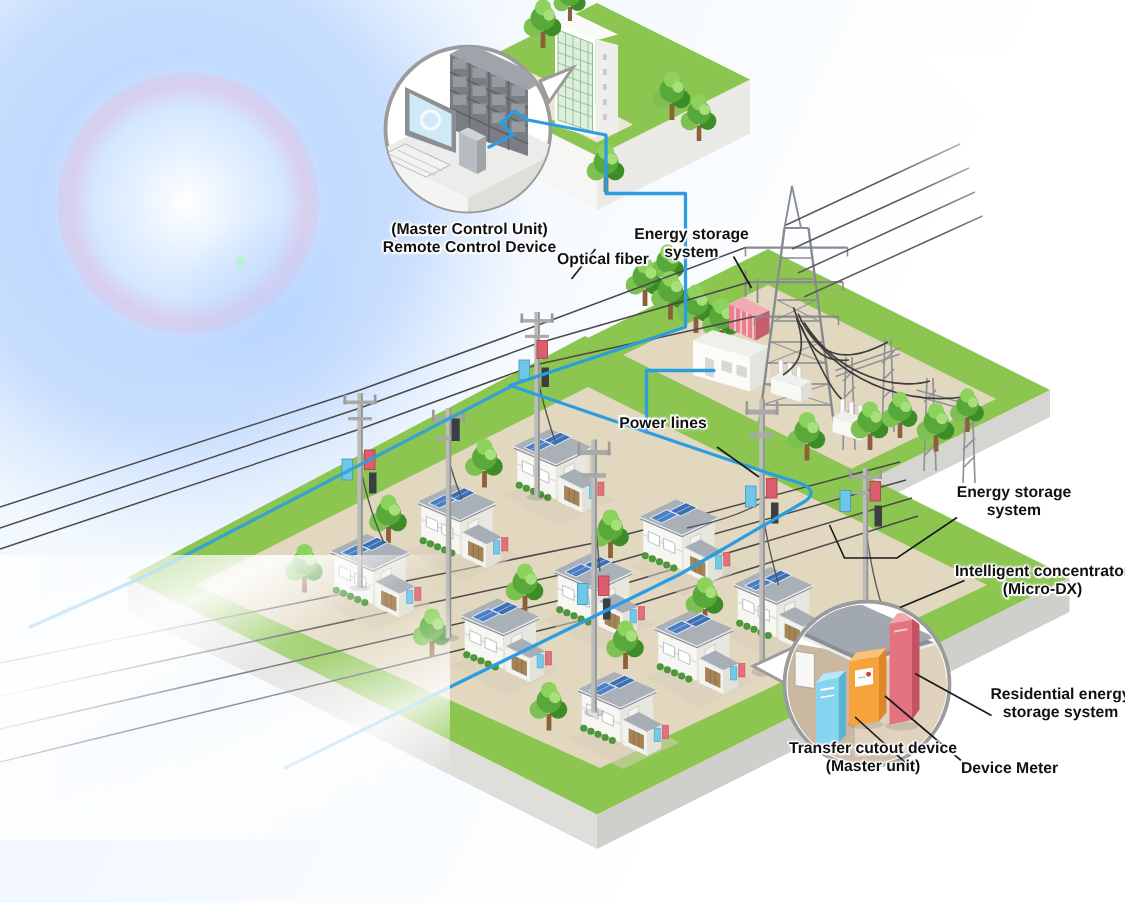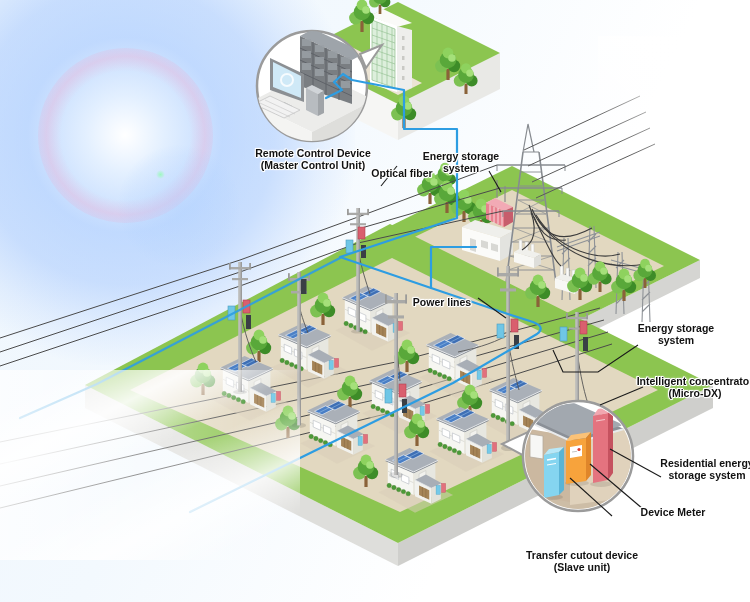--- a/index.html
+++ b/index.html
@@ -429,45 +429,45 @@
       <path d="M612,516 L570,478"></path>
     </g>
   </svg>
 
   <div class="flare-sec"></div>
   <div class="flare-dot"></div>
   <div class="streaks"></div>
   <div class="wirefade"></div>
 
   <div class="lbl" style="left:203px;top:147px;width:220px;">
+    <span>(Master Control Unit)</span>
     <span>Remote Control Device</span>
-    <span>(Master Control Unit)</span>
   </div>
   <div class="lbl" style="left:352px;top:167px;width:100px;">
     <span>Optical fiber</span>
   </div>
   <div class="lbl" style="left:411px;top:150px;width:100px;">
     <span>Energy storage</span>
     <span>system</span>
   </div>
-  <div class="lbl" style="left:397px;top:296px;width:90px;">
+  <div class="lbl" style="left:397px;top:276px;width:90px;">
     <span>Power lines</span>
   </div>
   <div class="lbl" style="left:626px;top:322px;width:100px;">
     <span>Energy storage</span>
     <span>system</span>
   </div>
   <div class="lbl" style="left:620px;top:375px;width:150px;">
     <span>Intelligent concentrator</span>
     <span>(Micro-DX)</span>
   </div>
   <div class="lbl" style="left:632px;top:457px;width:150px;">
     <span>Residential energy</span>
     <span>storage system</span>
   </div>
   <div class="lbl" style="left:628px;top:506px;width:90px;">
     <span>Device Meter</span>
   </div>
-  <div class="lbl" style="left:507px;top:549px;width:150px;">
+  <div class="lbl" style="left:507px;top:493px;width:150px;">
     <span>Transfer cutout device</span>
-    <span>(Slave unit)</span>
+    <span>(Master unit)</span>
   </div>
 </div>
 
 </body></html>

